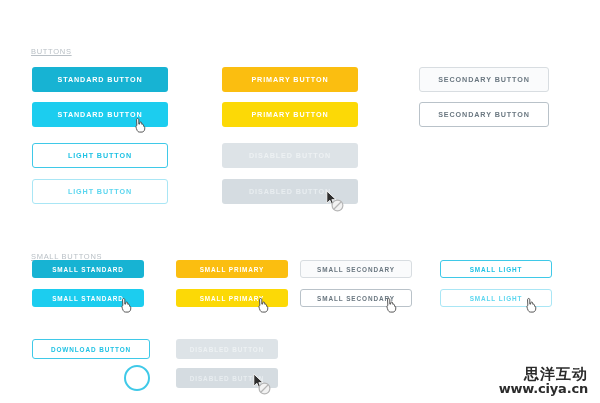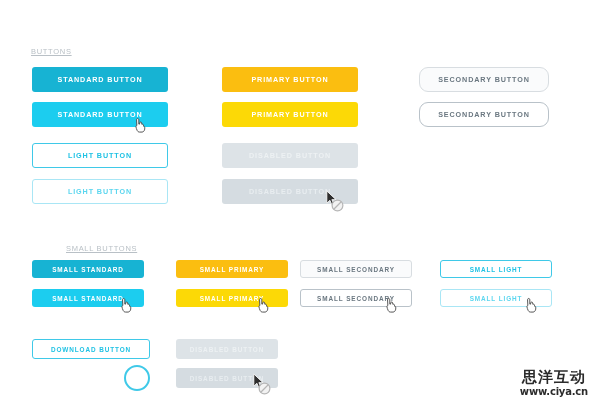--- a/index.html
+++ b/index.html
@@ -36,42 +36,42 @@
   
   .section-label {
     position: absolute;
     font-size: 7.5px;
     letter-spacing: 0.7px;
     color: #b9c0c6;
     font-weight: normal;
     text-decoration: underline;
   }
   #label-buttons { left: 31px; top: 47px; }
-  #label-small-buttons { left: 31px; top: 244px; margin-left: 35px; }
+  #label-small-buttons { left: 31px; top: 252px; }
 
   
   .btn {
     position: absolute;
     box-sizing: border-box;
     display: flex;
     align-items: center;
     justify-content: center;
     text-align: center;
     border-radius: 3px;
     font-weight: bold;
     letter-spacing: 0.9px;
     white-space: nowrap;
     border: 1px solid transparent;
     user-select: none;
   }
 
   
   .btn-lg { width: 136px; height: 25px; font-size: 7.2px; }
   .btn-sm { width: 112px; height: 18px; font-size: 6.4px; }
-  .btn-wide-sec { width: 130px; border-radius: 9px; }
+  .btn-wide-sec { width: 130px; }
 
   
   .v-standard        { background: #17b3d3; color: #ffffff; }
   .v-standard-hover  { background: #1ccdef; color: #ffffff; }
 
   .v-primary         { background: #fbbe10; color: #ffffff; }
   .v-primary-hover   { background: #fcd906; color: #ffffff; }
 
   .v-secondary       { background: #fafbfc; color: #6a7780; border: 1px solid #d8dde1; font-weight: bold; }
   .v-secondary-hover { background: #ffffff; color: #6a7780; border: 1px solid #b9c2c9; font-weight: bold; }
@@ -109,24 +109,25 @@
     bottom: 6px;
     text-align: center;
     color: #2b2b2b;
     line-height: 1.15;
   }
   .watermark .wm-cn {
     font-family: "DejaVu Sans", sans-serif;
     font-size: 15px;
     font-weight: bold;
     letter-spacing: 1px;
+    text-align: right;
   }
   .watermark .wm-url {
     font-family: "DejaVu Sans", sans-serif;
-    font-size: 10px;
+    font-size: 13px;
     font-weight: bold;
     letter-spacing: -0.2px;
     margin-top: -1px;
   }
 </style>
 </head>
 <body>
 
 <div class="page">
 

